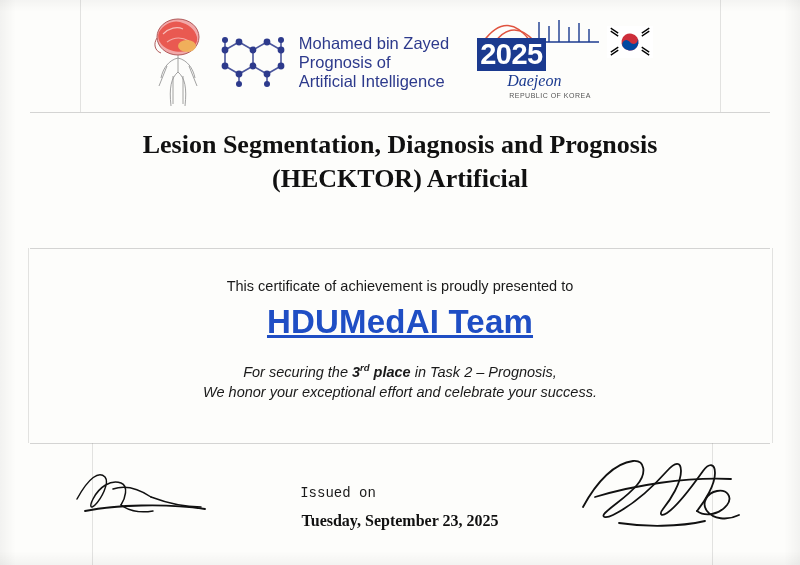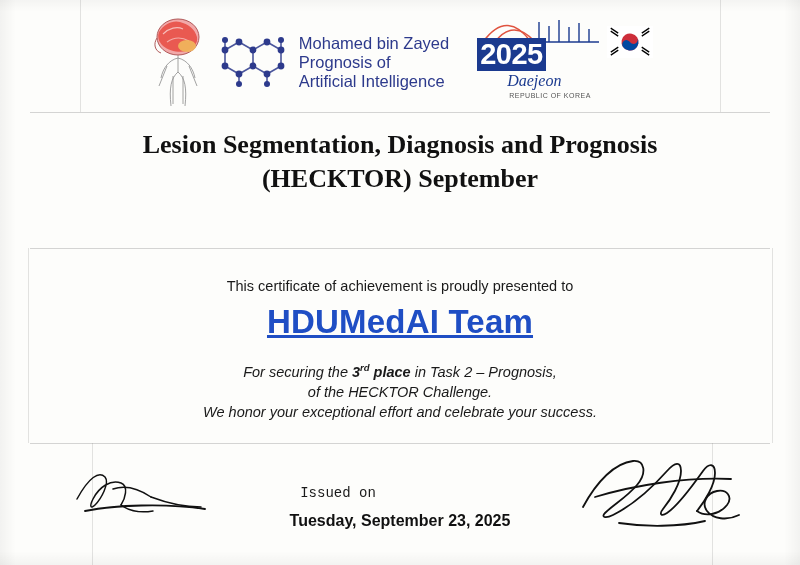--- a/index.html
+++ b/index.html
@@ -210,21 +210,21 @@
     font-family: Liberation Mono, monospace;
     font-size: 14px;
     color: #1a1a1a;
   }
   .issued-date {
     position: absolute;
     top: 512px;
     left: 0;
     width: 800px;
     text-align: center;
-    font-family: Liberation Sans, sans-serif;
+    font-family: Liberation Serif, serif;
     font-weight: 700;
     font-size: 16px;
     color: #111111;
   }
 
   .sig {
     position: absolute;
     pointer-events: none;
   }
   .sig-left  { top: 455px; left: 55px;  width: 190px; height: 80px; }
@@ -337,30 +337,29 @@
             <rect x="3" y="23" width="9" height="1.3" transform="rotate(-34 7.5 23.6)"></rect>
             <rect x="3" y="26" width="9" height="1.3" transform="rotate(-34 7.5 26.6)"></rect>
           </g>
         </svg>
       </div>
     </div>
   </div>
 
   <div class="title">
     <div>Lesion Segmentation, Diagnosis and Prognosis</div>
-    <div>(HECKTOR) September</div>
+    <div>(HECKTOR) Artificial</div>
   </div>
 
   <div class="presented">This certificate of achievement is proudly presented to</div>
 
   <div class="recipient">HDUMedAI Team</div>
 
   <div class="reason">
     <div><span>For securing the </span><b>3</b><b><sup>rd</sup></b><b> place</b><span> in Task 2 – Prognosis,</span></div>
-    <div>of the HECKTOR Challenge.</div>
     <div>We honor your exceptional effort and celebrate your success.</div>
   </div>
 
   <div class="issued-label">Issued on</div>
   <div class="issued-date">Tuesday, September 23, 2025</div>
 
   <div class="sig sig-left">
     <svg viewBox="0 0 190 80" width="190" height="80" xmlns="http://www.w3.org/2000/svg">
       <g stroke="#111111" fill="none" stroke-width="1.5" stroke-linecap="round">
         <path d="M22 44 C34 22 44 16 50 22 C55 28 46 44 40 50 C36 54 34 52 38 44 C44 32 56 24 66 28 C74 31 70 44 66 50"></path>

